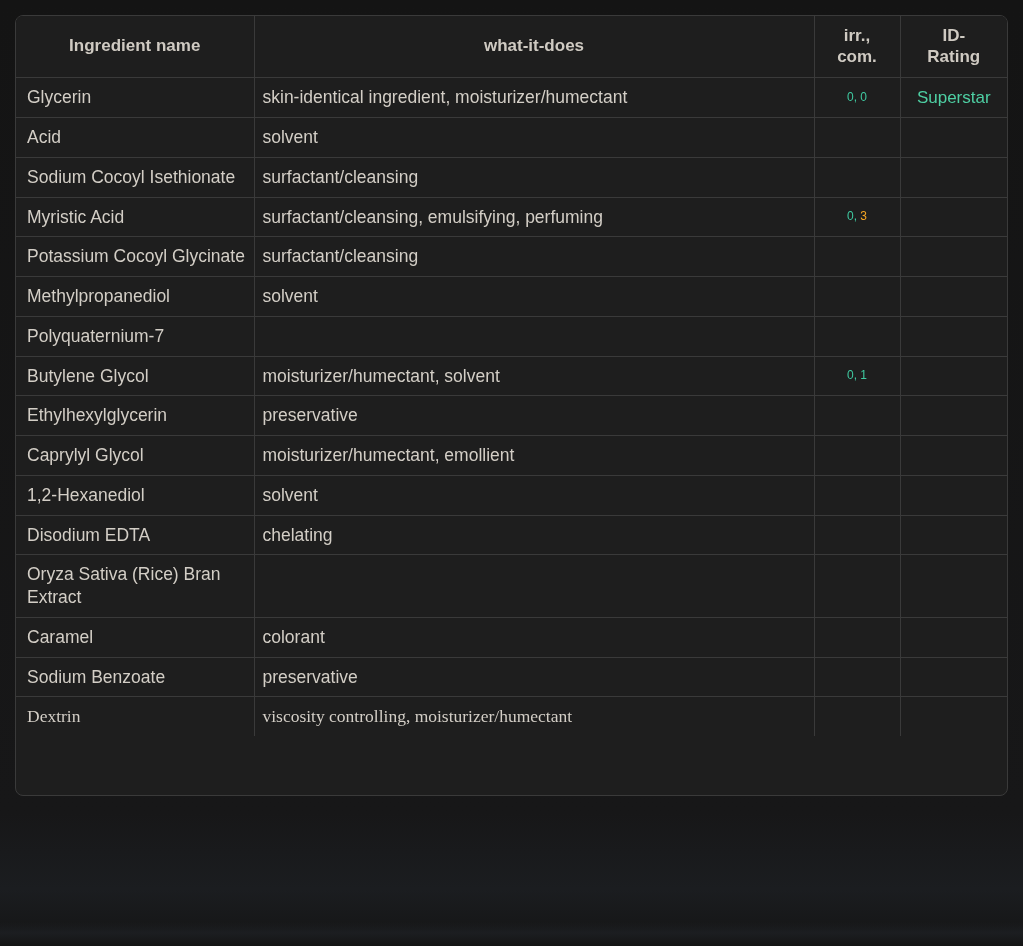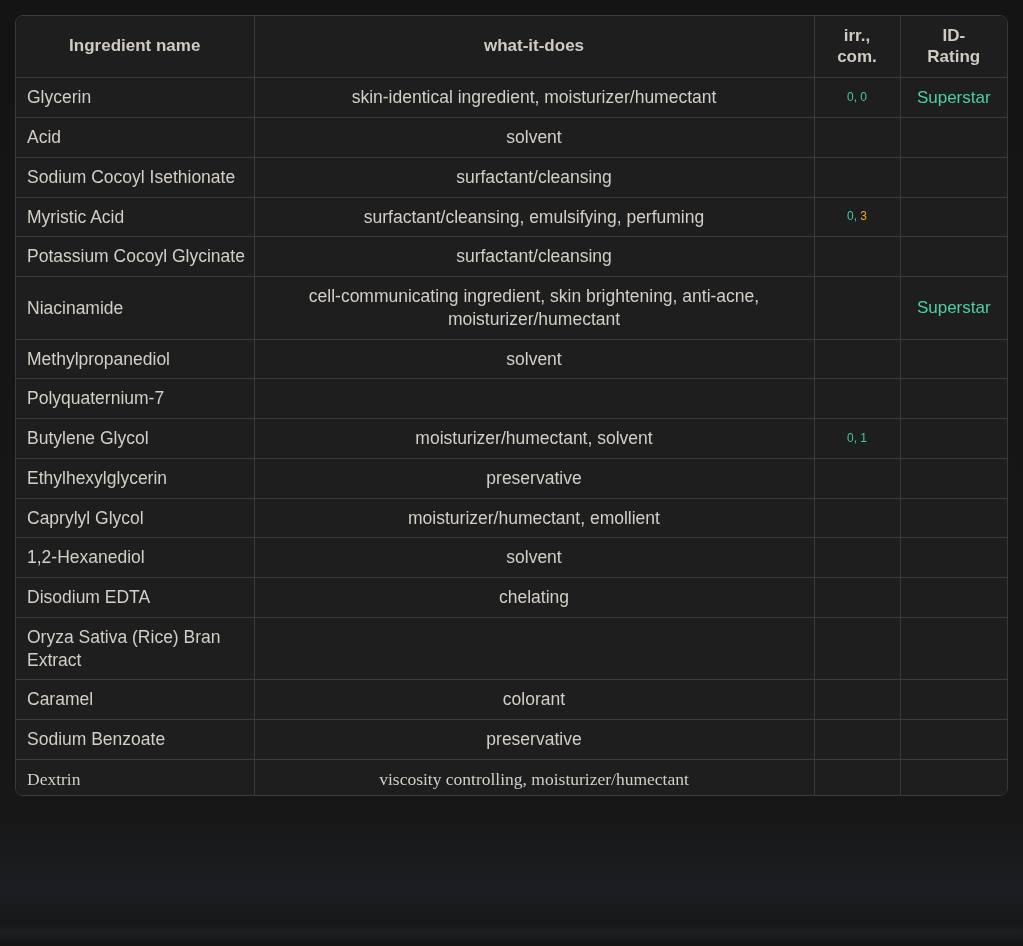--- a/index.html
+++ b/index.html
@@ -76,21 +76,20 @@
     overflow-wrap: anywhere;
   }
   tbody td:last-child { border-right: none; }
   tbody tr:last-child td { border-bottom: none; font-family: Liberation Serif, serif; }
 
   td.cell-name {
     text-align: left;
     padding-left: 11px;
   }
   td.cell-does {
-    text-align: center;
   }
   td.cell-irr {
     text-align: center;
     font-size: 12px;
   }
   td.cell-rating {
     text-align: center;
     font-size: 17px;
   }
   .superstar { color: #4ecfa3; }
@@ -156,26 +155,20 @@
             <td class="cell-irr"><span style="color: rgb(63, 201, 160);">0</span><span style="color: rgb(63, 201, 160);">, </span><span style="color: rgb(245, 166, 35);">3</span></td>
             <td class="cell-rating"></td>
           </tr>
           <tr>
             <td class="cell-name">Potassium Cocoyl Glycinate</td>
             <td class="cell-does">surfactant/cleansing</td>
             <td class="cell-irr"></td>
             <td class="cell-rating"></td>
           </tr>
           <tr>
-            <td class="cell-name">Niacinamide</td>
-            <td class="cell-does">cell-communicating ingredient, skin brightening, anti-acne, moisturizer/humectant</td>
-            <td class="cell-irr"></td>
-            <td class="cell-rating"><span class="superstar">Superstar</span></td>
-          </tr>
-          <tr>
             <td class="cell-name">Methylpropanediol</td>
             <td class="cell-does">solvent</td>
             <td class="cell-irr"></td>
             <td class="cell-rating"></td>
           </tr>
           <tr>
             <td class="cell-name">Polyquaternium-7</td>
             <td class="cell-does"></td>
             <td class="cell-irr"></td>
             <td class="cell-rating"></td>

